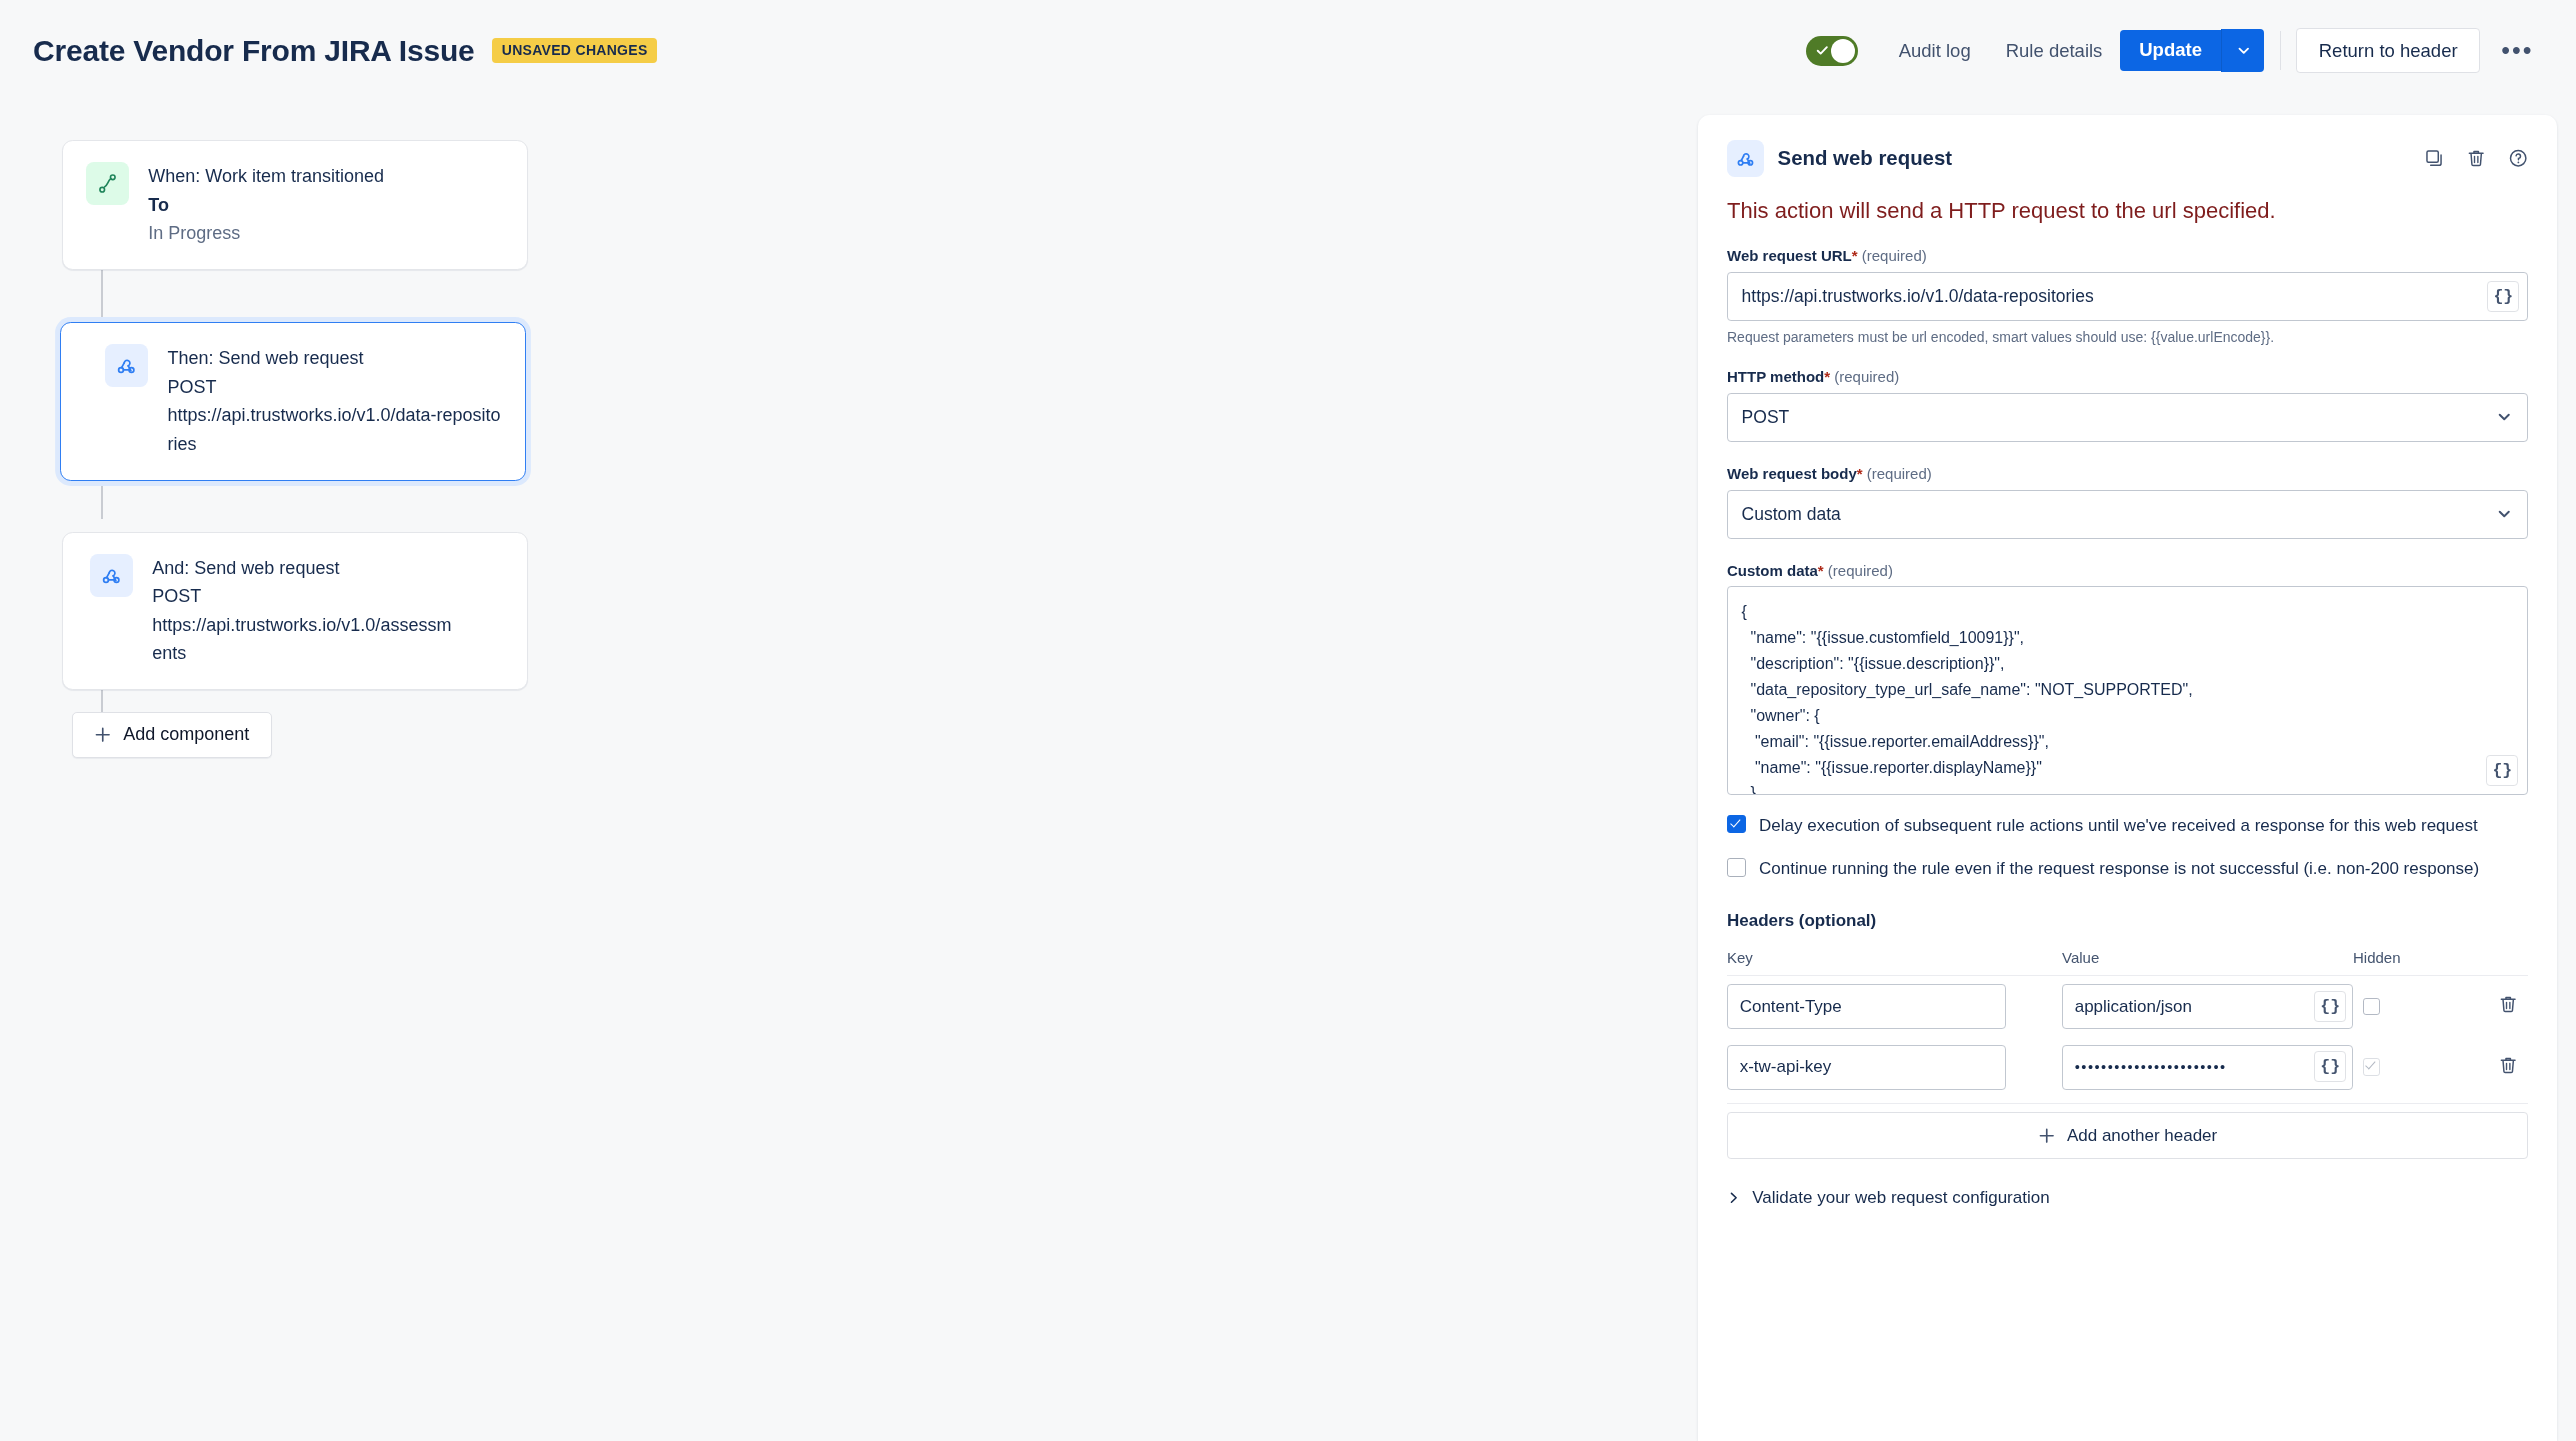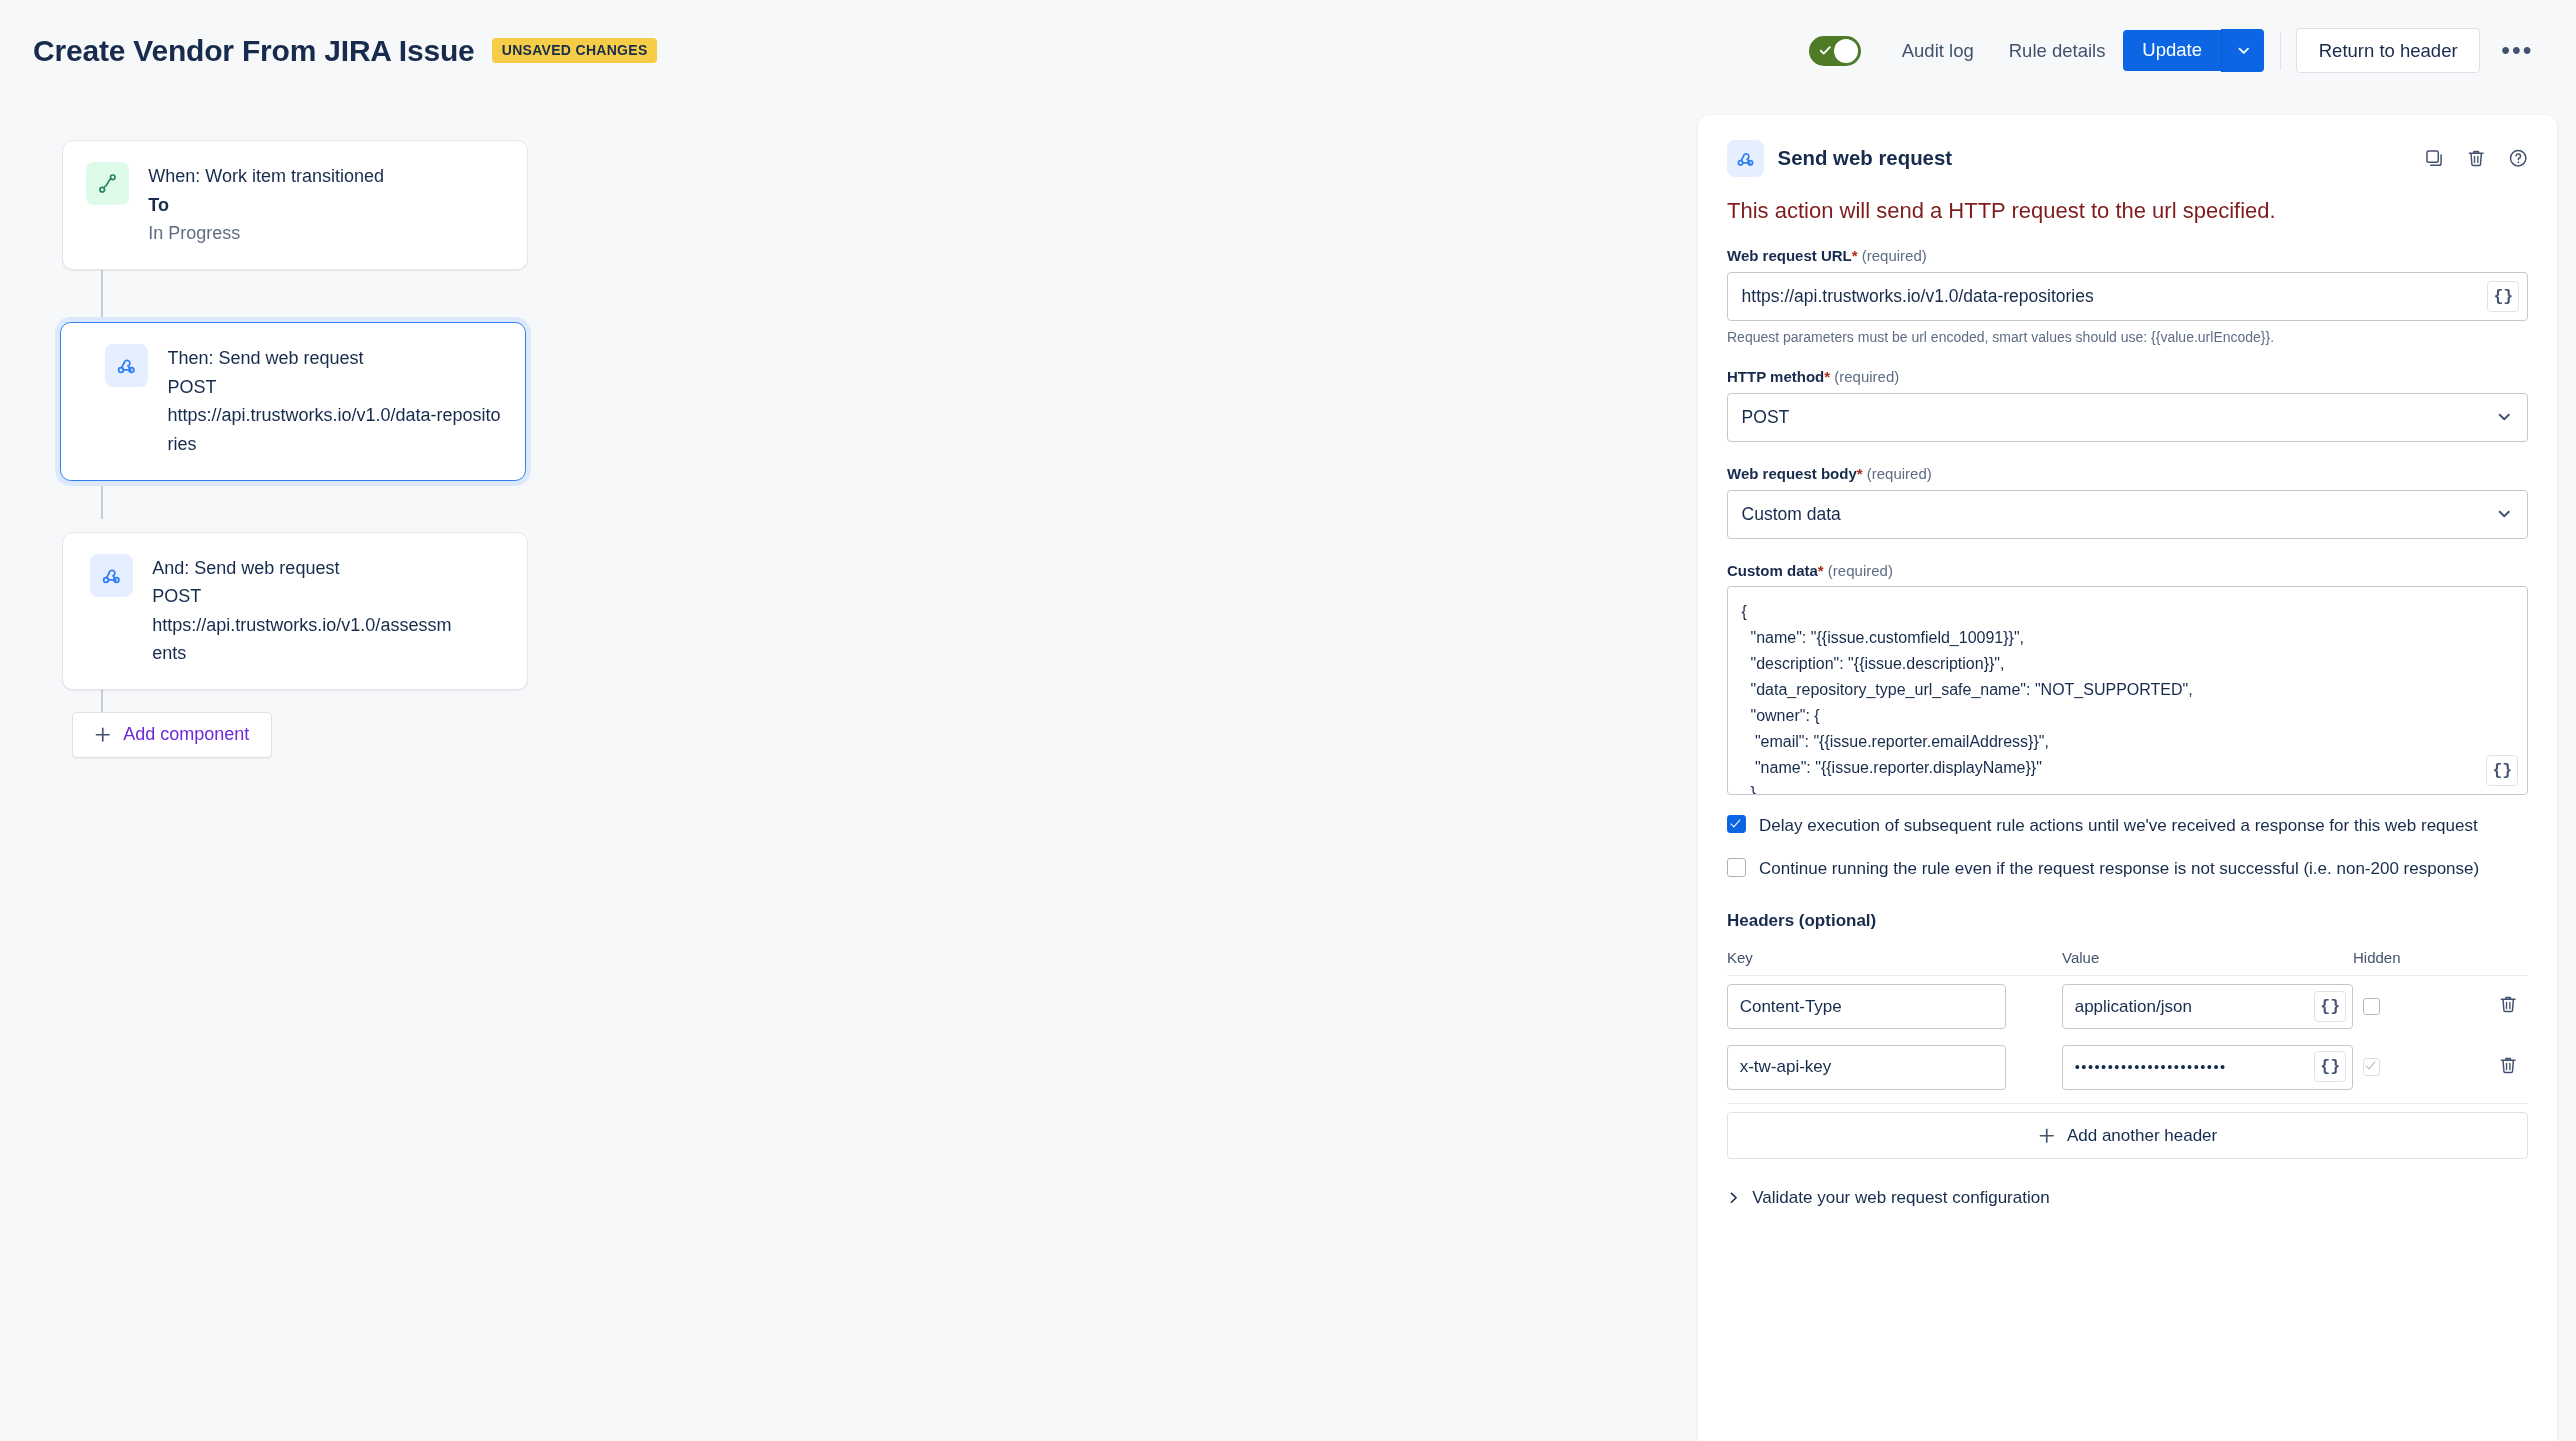--- a/index.html
+++ b/index.html
@@ -36,21 +36,21 @@
   .toggle .knob {
     position: absolute; right: 2.9px; width: 24px; height: 24px;
     border-radius: 50%; background: #fff;
   }
   .toggle .chk { position: absolute; left: 8.7px; top: 7.8px; width: 14.6px; height: 14.6px; }
   .tb-link {
     font-size: 18.5px; color: #42526e; padding: 9.7px 17.5px; cursor: pointer;
     white-space: nowrap;
   }
   .btn-update {
-    background: #0c66e4; color: #fff; font-size: 18.5px; font-weight: 400;
+    background: #0c66e4; color: #fff; font-size: 18.5px; font-weight: 700;
     padding: 10.7px 19.4px; border: none; border-radius: 3.9px 0 0 3.9px; cursor: pointer;
     line-height: 1.1;
   }
   .btn-update-caret {
     background: #0c66e4; border: none; border-left: 1px solid #0b5ccc;
     border-radius: 0 3.9px 3.9px 0; width: 43px; height: 43px; cursor: pointer;
     display: flex; align-items: center; justify-content: center;
   }
   .vsep { width: 1px; height: 39px; background: #dfe1e6; margin: 0 15.5px; }
   .btn-return {
@@ -85,21 +85,21 @@
   .node-icon.blue  { background: #e6efff; }
   .node-body { font-size: 18px; line-height: 1.58; color: #172b4d; }
   .node-title { font-size: 18px; color: #172b4d; }
   .node-strong { font-weight: 700; }
   .node-sub { color: #5e6c84; }
   .node-mono { color: #172b4d; word-break: break-all; }
   .add-component {
     position: relative; margin-top: 21.4px; margin-left: 11.7px;
     display: inline-flex; align-items: center; gap: 11.7px;
     background: #fff; border: 1px solid #dfe1e6; border-radius: 4.9px;
-    padding: 11.7px 21.4px; font-size: 18px; color: #6d28d9; cursor: pointer;
+    padding: 11.7px 21.4px; font-size: 18px; color: #0f172a; cursor: pointer;
     box-shadow: 0 1px 1px rgba(9,30,66,.06);
   }
 
   
   .panel {
     position: absolute; left: 1698px; top: 115px; width: 859px; bottom: 0;
     background: #fff; border-radius: 11.7px 11.7px 0 0;
     box-shadow: 0 1px 2.9px rgba(9,30,66,.12);
     padding: 25px 29px 0 29px; overflow: hidden;
   }

